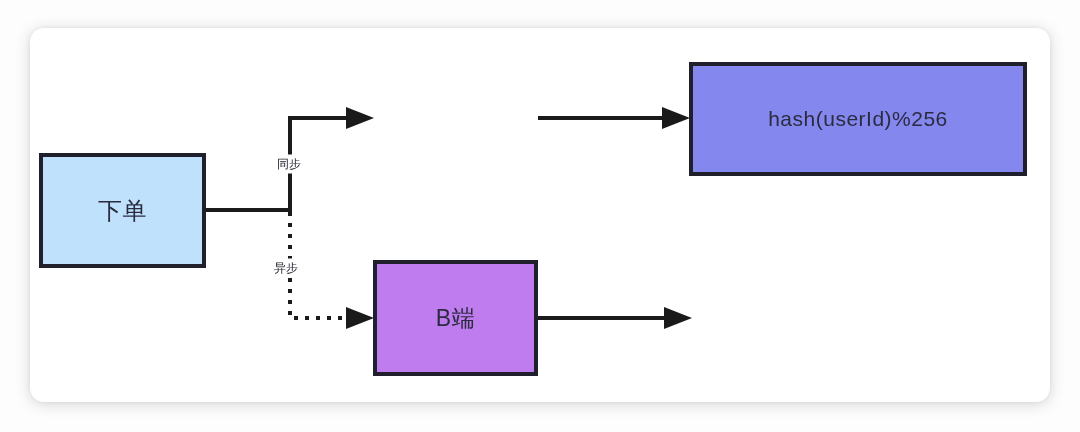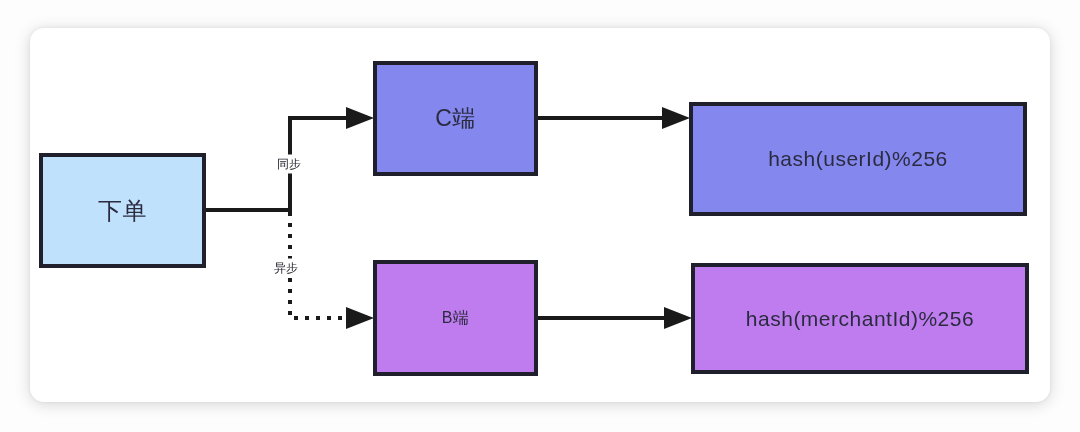--- a/index.html
+++ b/index.html
@@ -31,21 +31,21 @@
     border: 4px solid #20202c;
     display: flex;
     align-items: center;
     justify-content: center;
     color: #2b2b40;
     font-weight: 500;
     letter-spacing: 0.5px;
   }
   .node-order         { left: 39px;  top: 153px; width: 167px; height: 115px; font-size: 24px; }
   .node-c-side        { left: 373px; top: 61px;  width: 165px; height: 115px; font-size: 23px; }
-  .node-b-side        { left: 373px; top: 260px; width: 165px; height: 116px; font-size: 16px; }
+  .node-b-side        { left: 373px; top: 260px; width: 165px; height: 116px; font-size: 23px; }
   .node-hash-user     { left: 689px; top: 62px;  width: 338px; height: 114px; font-size: 21px; }
   .node-hash-merchant { left: 691px; top: 263px; width: 338px; height: 111px; font-size: 21px; }
   .edges-svg {
     position: absolute;
     left: 0; top: 0;
     width: 1080px;
     height: 432px;
     pointer-events: none;
   }
   .edge-label {
@@ -86,31 +86,25 @@
     <g>
       <line x1="538" y1="318" x2="666" y2="318" stroke="#1a1a1a" stroke-width="4"></line>
       <polygon points="664,307 692,318 664,329" fill="#1a1a1a"></polygon>
     </g>
   </svg>
 
   <div class="node node-order" style="background: rgb(191, 225, 251);">
     <span>下单</span>
   </div>
 
-  <div class="node node-c-side" style="background: rgb(132, 135, 238);">
-    <span>C端</span>
-  </div>
 
-  <div class="node node-hash-user" style="background: rgb(132, 135, 238); margin-top: 40px;">
+  <div class="node node-hash-user" style="background: rgb(132, 135, 238);">
     <span>hash(userId)%256</span>
   </div>
 
   <div class="node node-b-side" style="background: rgb(191, 124, 238);">
     <span>B端</span>
   </div>
 
-  <div class="node node-hash-merchant" style="background: rgb(191, 124, 238);">
-    <span>hash(merchantId)%256</span>
-  </div>
 
   <div class="edge-label edge-label-sync">同步</div>
   <div class="edge-label edge-label-async">异步</div>
 </div>
 
 </body></html>

